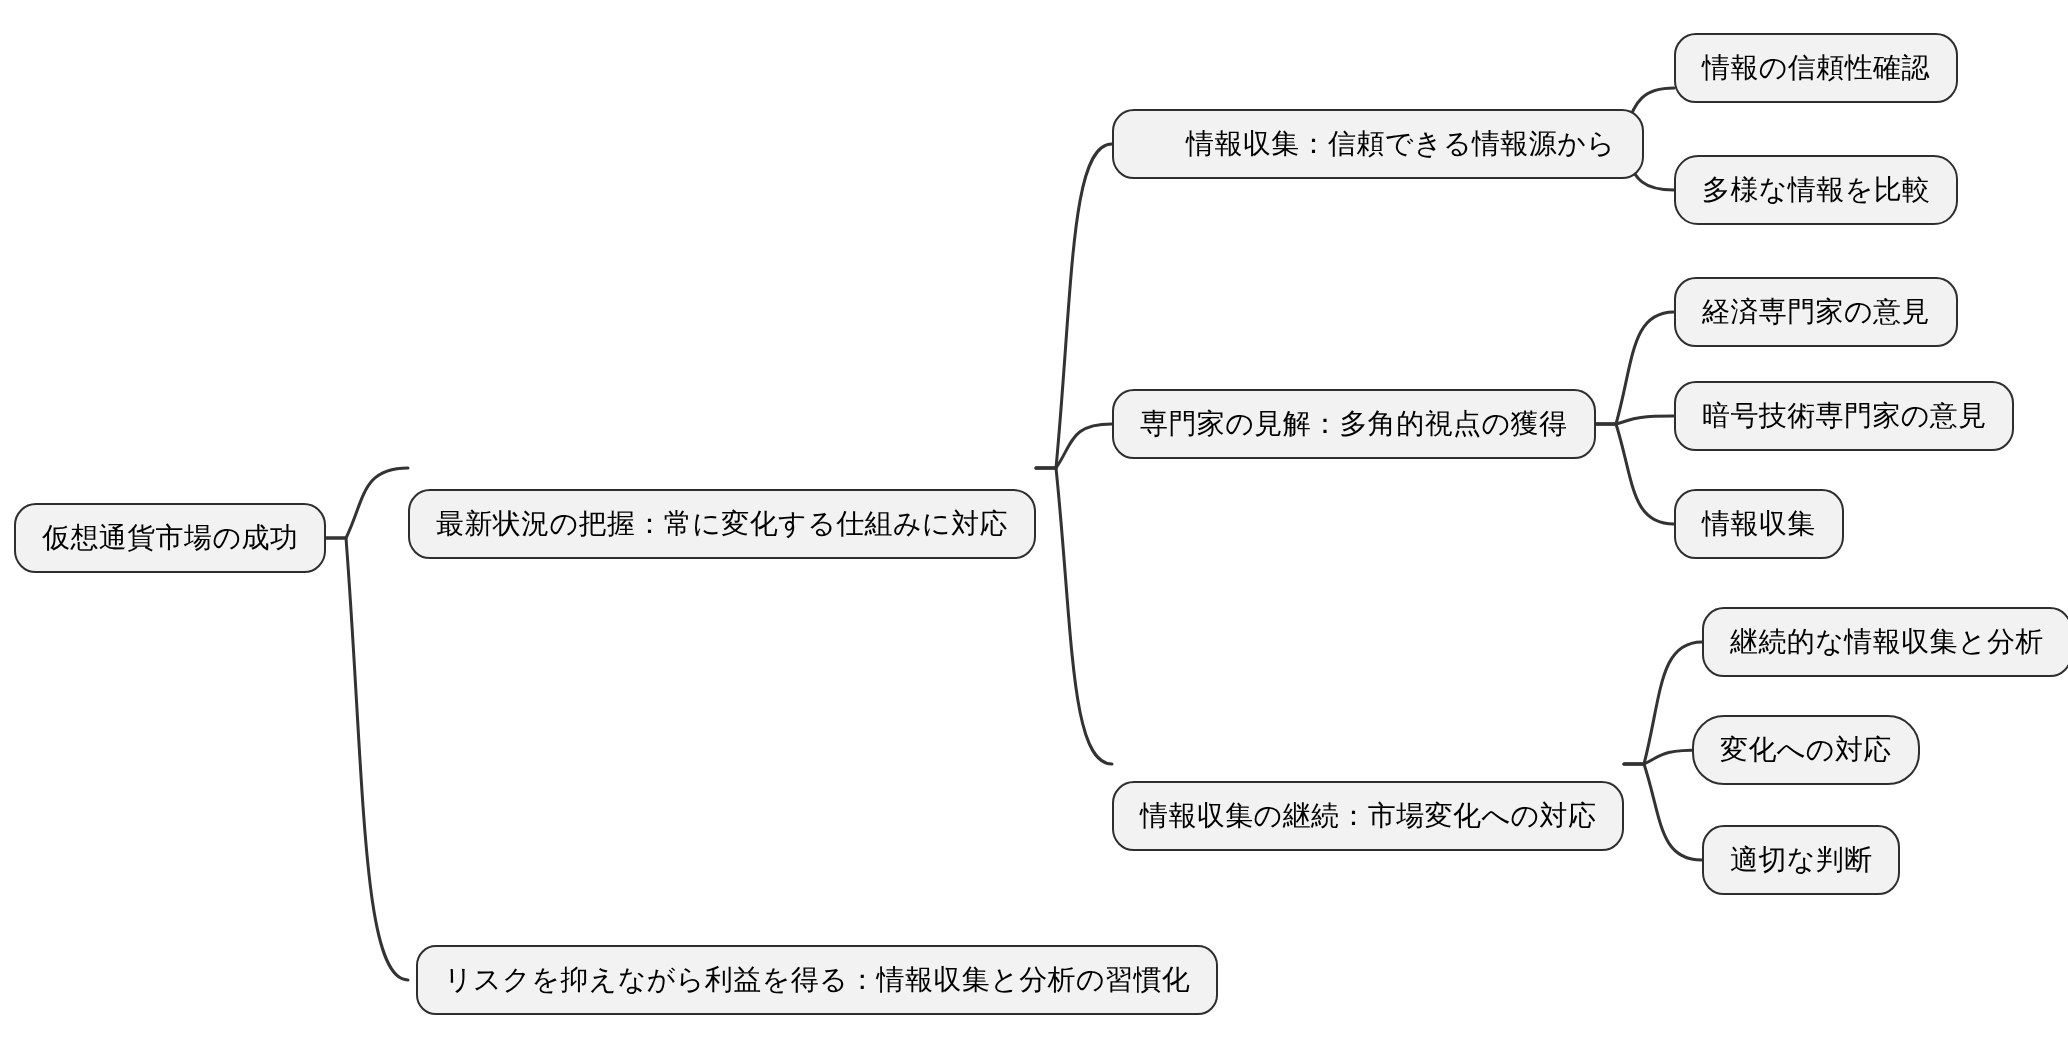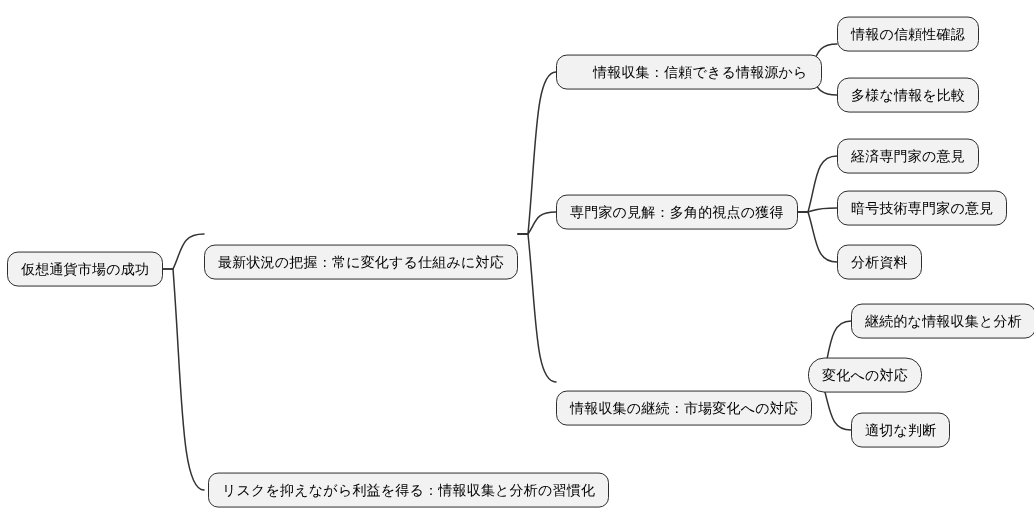--- a/index.html
+++ b/index.html
@@ -72,20 +72,20 @@
     </svg>
   <div id="nodes">
       <div class="node" style="left: 7px; top: 269px; text-align: center;">仮想通貨市場の成功</div>
       <div class="node" style="left: 204px; top: 234px; margin-top: 28px;">最新状況の把握：常に変化する仕組みに対応</div>
       <div class="node" style="left: 556px; top: 72px; padding-left: 36px;">情報収集：信頼できる情報源から</div>
       <div class="node" style="left: 837px; top: 34px;">情報の信頼性確認</div>
       <div class="node" style="left: 837px; top: 95px; border-radius: 12px;">多様な情報を比較</div>
       <div class="node" style="left: 556px; top: 212px;">専門家の見解：多角的視点の獲得</div>
       <div class="node" style="left: 837px; top: 156px;">経済専門家の意見</div>
       <div class="node" style="left: 837px; top: 208px;">暗号技術専門家の意見</div>
-      <div class="node" style="left: 837px; top: 262px;">分析資料</div>
+      <div class="node" style="left: 837px; top: 262px;">情報収集</div>
       <div class="node" style="left: 556px; top: 382px; margin-top: 26px;">情報収集の継続：市場変化への対応</div>
       <div class="node" style="left: 851px; top: 321px;">継続的な情報収集と分析</div>
-      <div class="node" style="left: 808px; top: 375px; border-radius: 16px;">変化への対応</div>
+      <div class="node" style="left: 846px; top: 375px; border-radius: 16px;">変化への対応</div>
       <div class="node" style="left: 851px; top: 430px;">適切な判断</div>
       <div class="node" style="left: 208px; top: 490px; border-radius: 10px;">リスクを抑えながら利益を得る：情報収集と分析の習慣化</div>
     </div>
 </div>
 
 </body></html>

